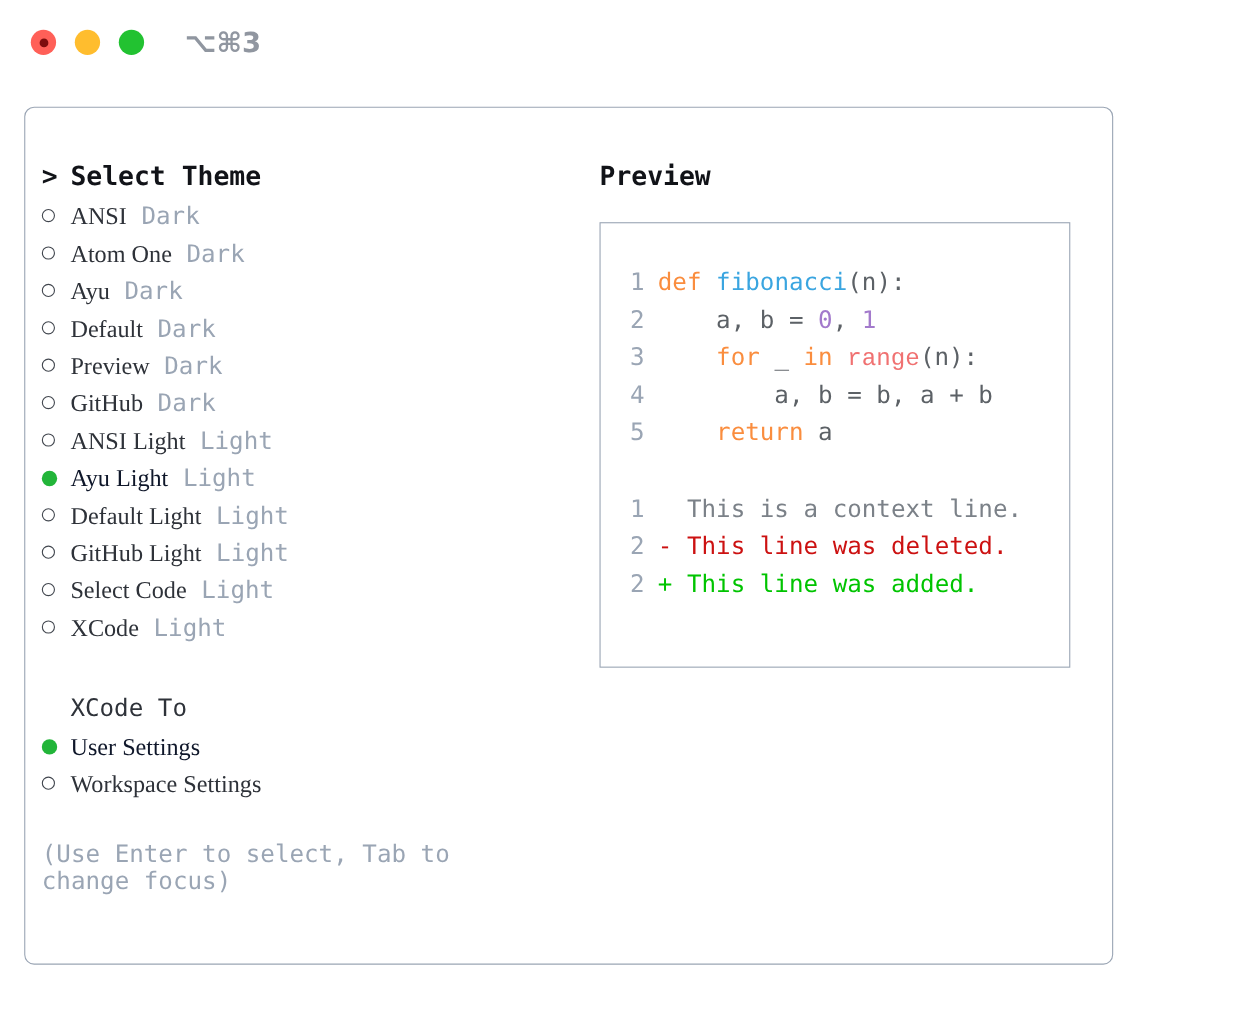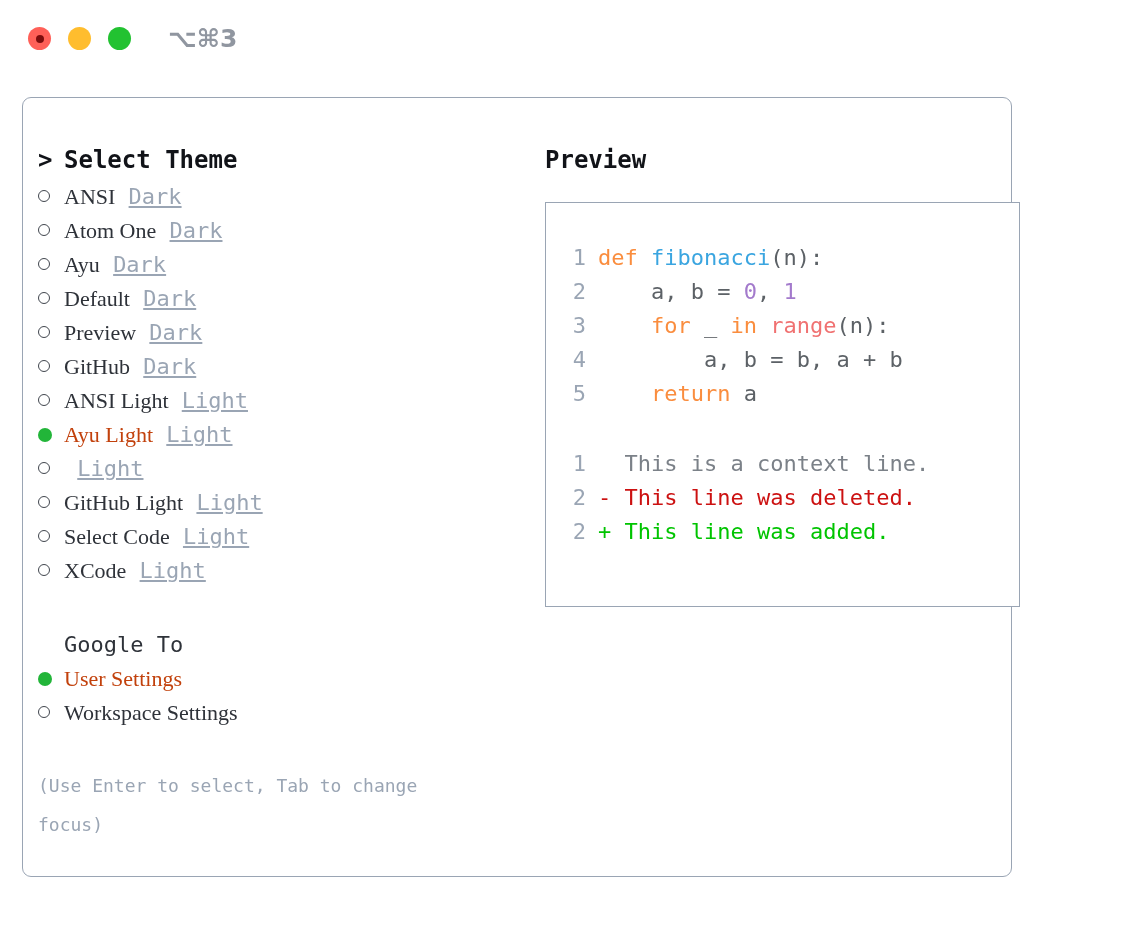--- a/index.html
+++ b/index.html
@@ -129,34 +129,34 @@
     font-size: 24px;
     color: #111318;
     height: 38px;
   }
   .header-row .marker {
     font-weight: bold;
     color: #111318;
   }
 
   .name        { color: #2e3239; font-family: Liberation Serif, serif; }
-  .name.sel    { color: #c2410c; }
-  .tag         { color: #9aa5b4; text-decoration: underline; }
+  .name.sel    { color: #0f172a; }
+  .tag         { color: #9aa5b4; }
 
   .section-label {
     color: #2e3239;
     font-size: 22px;
   }
 
   #apply-block { margin-top: 40px; }
 
   #hint {
     margin-top: 32px;
-    font-size: 18px;
-    line-height: 39px;
+    font-size: 22px;
+    line-height: 24px;
     color: #9aa5b4;
     width: 410px;
   }
 
   
   #right-col {
     position: absolute;
     left: 478px;
     top: 48px;
     width: 500px;
@@ -165,21 +165,21 @@
 
   #preview-label {
     font-size: 24px;
     font-weight: bold;
     color: #111318;
     height: 38px;
   }
 
   #preview-box {
     margin-top: 18px;
-    width: 475px;
+    width: 428px;
     height: 405px;
     border: 1.6px solid #9aa5b4;
     box-sizing: border-box;
     background: #ffffff;
     padding: 42px 0 0 16px;
   }
 
   .code-line {
     font-size: 22px;
     height: 34px;
@@ -191,21 +191,21 @@
     color: #9aa5b4;
     display: inline-block;
     width: 24px;
     text-align: right;
     margin-right: 12px;
   }
 
   .kw    { color: #fa8d3e; }
   .fn    { color: #3aa5e0; }
   .num   { color: #a37acc; }
-  .bi    { color: #f07171; }
+  .bi    { color: #f07171; font-family: Liberation Mono, monospace; }
   .punc  { color: #5c6166; }
   .txt   { color: #5c6166; }
 
   .diff-gap { height: 36px; }
   .diff-ctx { color: #7b8188; }
   .diff-del { color: #cc1111; }
   .diff-add { color: #00c400; }
 </style>
 </head>
 <body>
@@ -231,29 +231,29 @@
 
       <div id="theme-items">
           <div class="row"><span class="marker bullet-hollow"></span><span class="name">ANSI</span><span> </span><span class="tag">Dark</span></div>
           <div class="row"><span class="marker bullet-hollow"></span><span class="name">Atom One</span><span> </span><span class="tag">Dark</span></div>
           <div class="row"><span class="marker bullet-hollow"></span><span class="name">Ayu</span><span> </span><span class="tag">Dark</span></div>
           <div class="row"><span class="marker bullet-hollow"></span><span class="name">Default</span><span> </span><span class="tag">Dark</span></div>
           <div class="row"><span class="marker bullet-hollow"></span><span class="name">Preview</span><span> </span><span class="tag">Dark</span></div>
           <div class="row"><span class="marker bullet-hollow"></span><span class="name">GitHub</span><span> </span><span class="tag">Dark</span></div>
           <div class="row"><span class="marker bullet-hollow"></span><span class="name">ANSI Light</span><span> </span><span class="tag">Light</span></div>
           <div class="row"><span class="marker bullet-filled"></span><span class="name sel">Ayu Light</span><span> </span><span class="tag">Light</span></div>
-          <div class="row"><span class="marker bullet-hollow"></span><span> </span><span class="tag">Light</span></div>
+          <div class="row"><span class="marker bullet-hollow"></span><span class="name">Default Light</span><span> </span><span class="tag">Light</span></div>
           <div class="row"><span class="marker bullet-hollow"></span><span class="name">GitHub Light</span><span> </span><span class="tag">Light</span></div>
           <div class="row"><span class="marker bullet-hollow"></span><span class="name">Select Code</span><span> </span><span class="tag">Light</span></div>
           <div class="row"><span class="marker bullet-hollow"></span><span class="name">XCode</span><span> </span><span class="tag">Light</span></div>
         </div>
 
       <div id="apply-block">
         <div class="row">
-          <span class="marker"></span><span class="section-label">Google To</span>
+          <span class="marker"></span><span class="section-label">XCode To</span>
         </div>
         <div id="apply-items">
             <div class="row"><span class="marker bullet-filled"></span><span class="name sel">User Settings</span></div>
             <div class="row"><span class="marker bullet-hollow"></span><span class="name">Workspace Settings</span></div>
           </div>
       </div>
 
       <div id="hint">(Use Enter to select, Tab to change focus)</div>
     </div>
 

